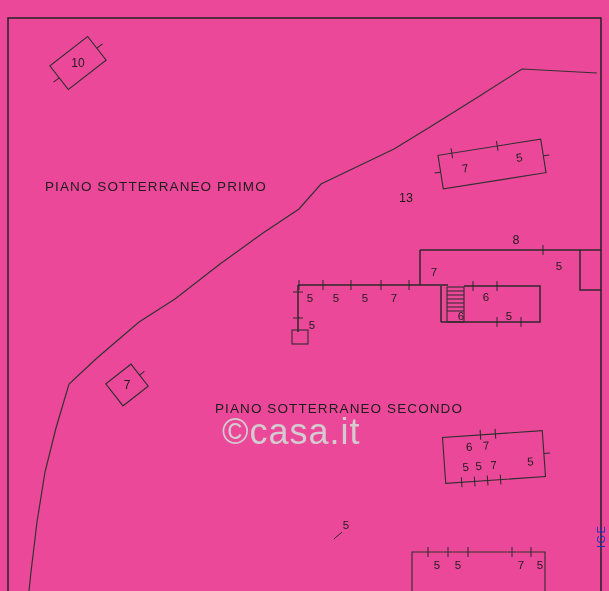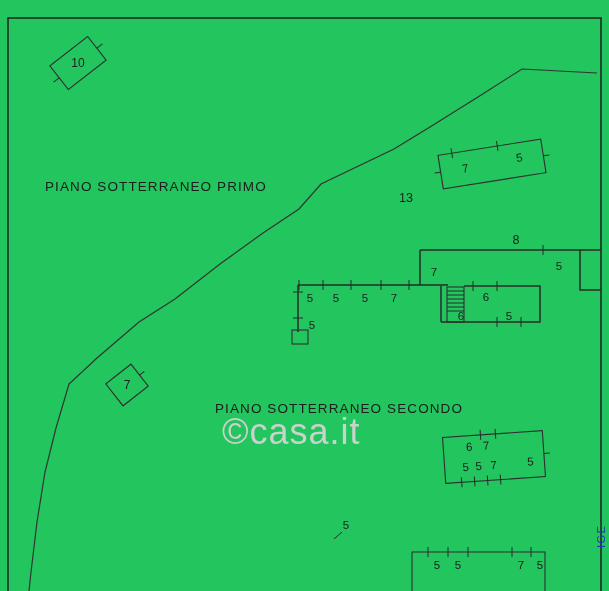--- a/index.html
+++ b/index.html
@@ -1,20 +1,20 @@
 <!DOCTYPE html>
 <html><head>
 <meta charset="utf-8">
 <style>
   html, body { margin: 0; padding: 0; background: #fff; }
   #sheet {
     position: relative;
     width: 609px;
     height: 591px;
-    background: #22c55e;
+    background: #ec4899;
     overflow: hidden;
     font-family: "Liberation Sans", sans-serif;
   }
   svg { display: block; }
   .wall   { stroke: #2a2a2a; stroke-width: 1.5; fill: none; }
   .thin   { stroke: #2f2f2f; stroke-width: 1.1; fill: none; }
   .border { stroke: #222;    stroke-width: 1.5; fill: none; }
   .terrain{ stroke: #333;    stroke-width: 1.2; fill: none; }
   .tick   { stroke: #2a2a2a; stroke-width: 1;   fill: none; }
   text { fill: #1d1d1d; }

